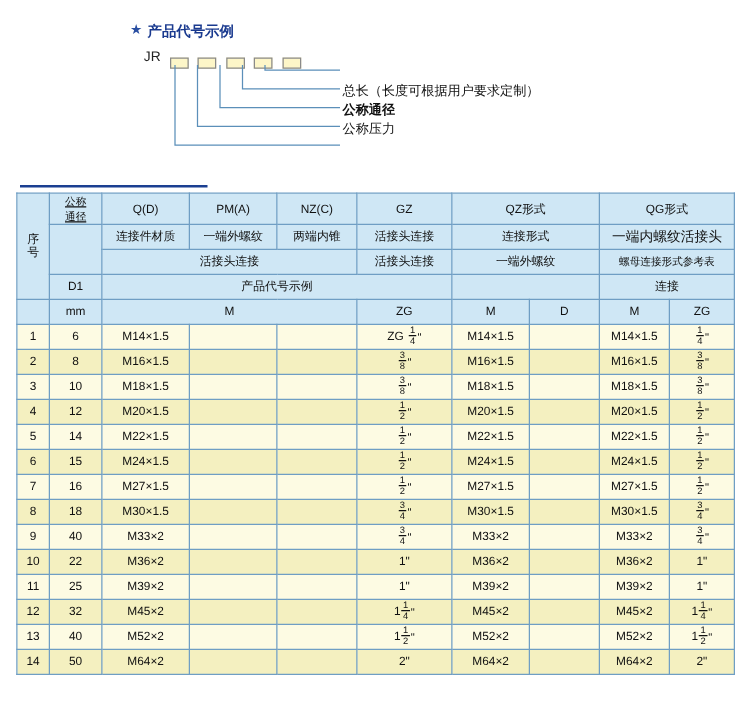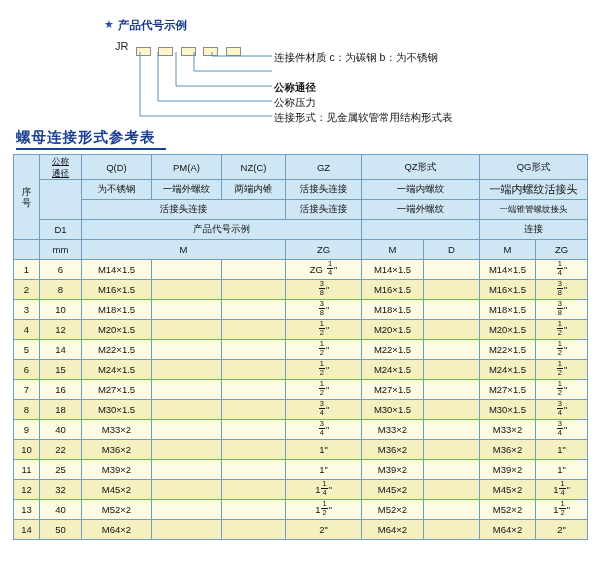--- a/index.html
+++ b/index.html
@@ -130,27 +130,25 @@
       <g stroke="#5b8fb9" stroke-width="1" fill="none">
 
         <path d="M212,52 L212,56 L272,56"></path>
         <path d="M194,52 L194,71 L272,71"></path>
         <path d="M176,52 L176,86 L272,86"></path>
         <path d="M158,52 L158,101 L272,101"></path>
         <path d="M140,52 L140,116 L272,116"></path>
       </g>
     </svg>
 
-    <div class="legend l1">连接件材质  c：为碳钢  b：为不锈钢</div>
+    <div class="legend l2">总长（长度可根据用户要求定制）</div>
     <div class="legend l3">公称通径</div>
     <div class="legend l4">公称压力</div>
-    <div class="legend l5">连接形式：见金属软管常用结构形式表</div>
   </div>
 
-  <div class="sec-title">螺母连接形式参考表</div>
   <div class="sec-underline"></div>
 
   <div class="tbl-wrap">
     <table class="spec">
       <colgroup>
         <col class="c-idx">
           <col class="c-dn">
           <col class="c-qd">
           <col class="c-pm">
           <col class="c-nz">
@@ -170,32 +168,32 @@
           </td>
           <td class="hdr">Q(D)</td>
           <td class="hdr">PM(A)</td>
           <td class="hdr">NZ(C)</td>
           <td class="hdr">GZ</td>
           <td class="hdr" colspan="2">QZ形式</td>
           <td class="hdr" colspan="2">QG形式</td>
         </tr>
         <tr>
           <td class="hdr" rowspan="2"></td>
-          <td class="hdr">为不锈钢</td>
+          <td class="hdr">连接件材质</td>
           <td class="hdr">一端外螺纹</td>
           <td class="hdr">两端内锥</td>
           <td class="hdr">活接头连接</td>
-          <td class="hdr" colspan="2">一端内螺纹</td>
+          <td class="hdr" colspan="2">连接形式</td>
           <td class="hdr" colspan="2" style="font-size:11px">一端内螺纹活接头</td>
         </tr>
         <tr>
           <td class="hdr" colspan="3">活接头连接</td>
           <td class="hdr">活接头连接</td>
           <td class="hdr" colspan="2">一端外螺纹</td>
-          <td class="hdr" colspan="2" style="font-size:8.5px">一端锥管螺纹接头</td>
+          <td class="hdr" colspan="2" style="font-size:8.5px">螺母连接形式参考表</td>
         </tr>
         <tr>
           <td class="hdr">D1</td>
           <td class="hdr" colspan="4">产品代号示例</td>
           <td class="hdr" colspan="2"></td>
           <td class="hdr" colspan="2">连接</td>
         </tr>
         <tr>
           <td class="hdr"></td>
           <td class="hdr">mm</td>

